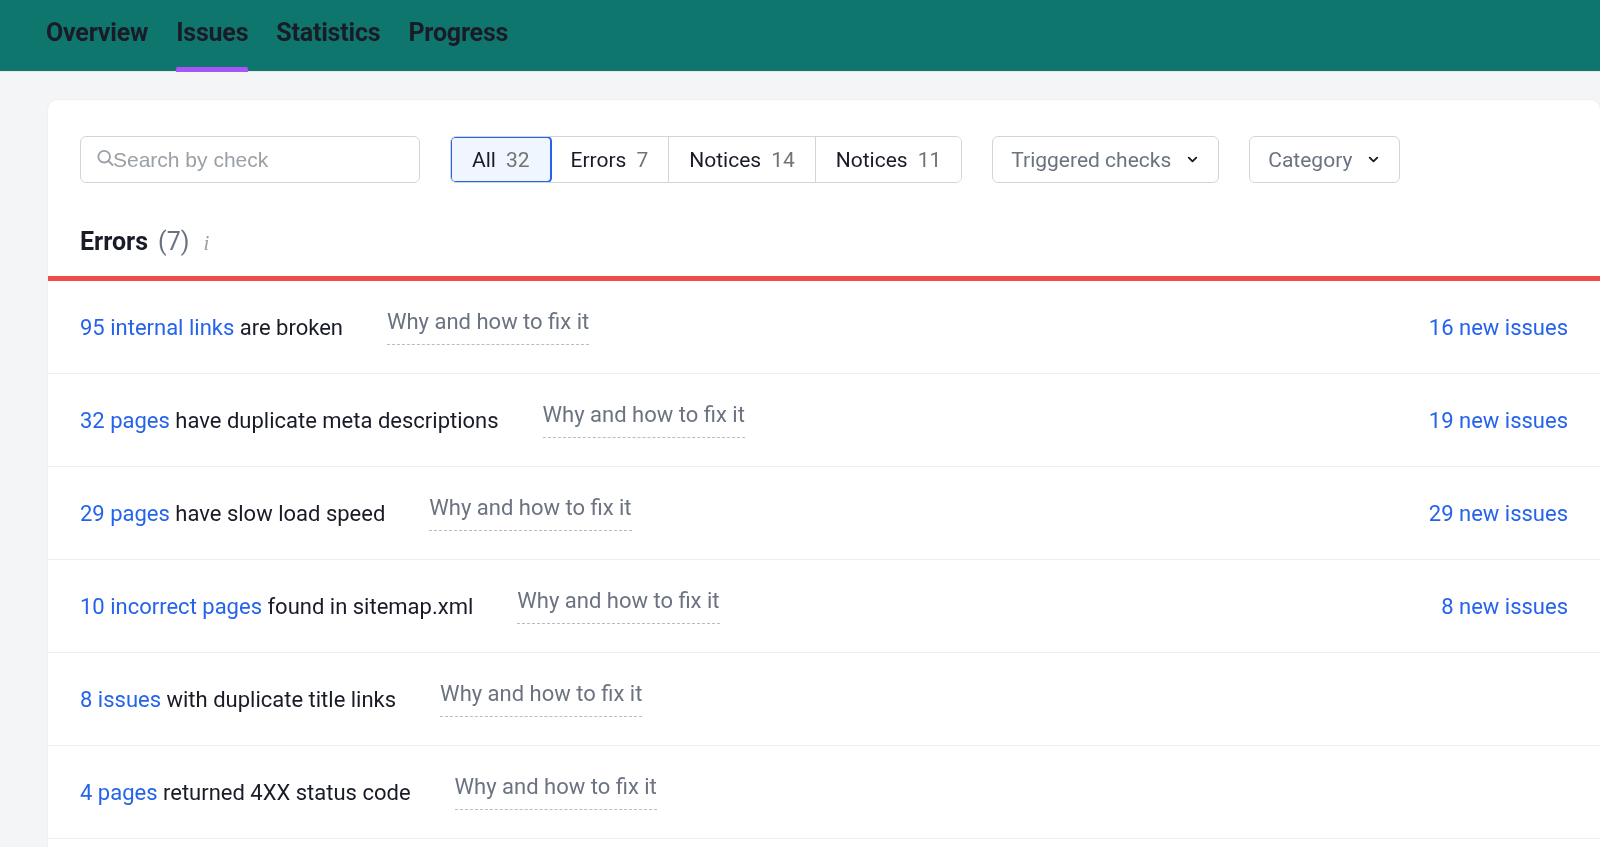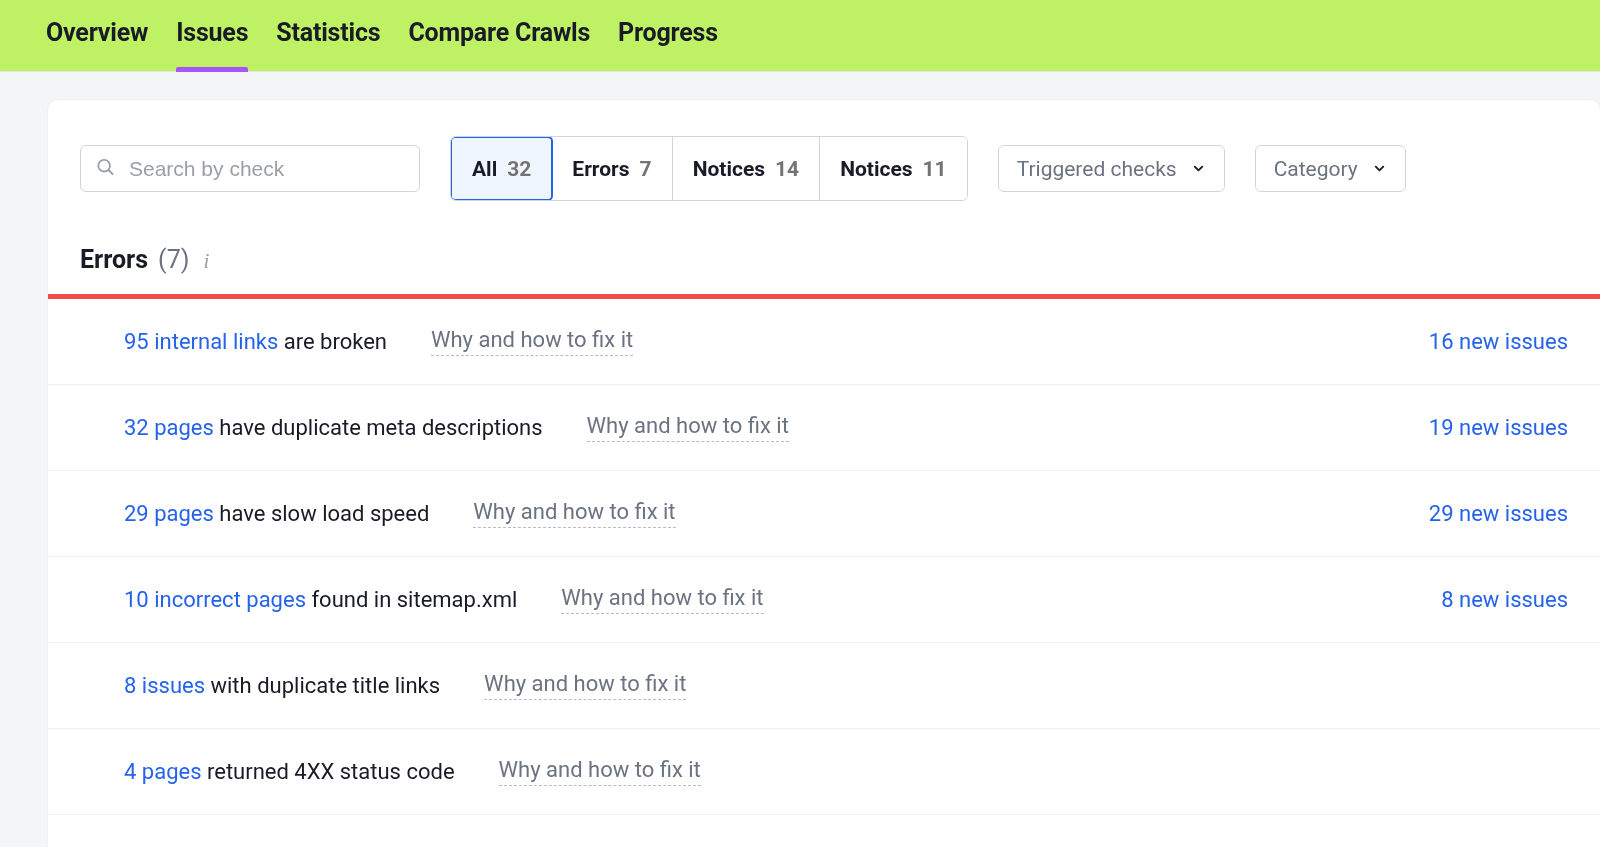--- a/index.html
+++ b/index.html
@@ -7,21 +7,21 @@
       font-family: -apple-system, BlinkMacSystemFont, "Segoe UI", Roboto, Helvetica, Arial, sans-serif;
       background: #f4f5f7;
       color: #191b26;
       font-size: 20px;
     }
     .tabs {
       display: flex;
       gap: 28px;
       padding: 18px 46px 0 46px;
       border-bottom: 1px solid #e5e7eb;
-      background: #bef264;
+      background: #0f766e;
     }
     .tab {
       font-weight: 700;
       font-size: 25px;
       color: #191b26;
       padding-bottom: 24px;
       position: relative;
       cursor: pointer;
       letter-spacing: -0.2px;
     }
@@ -51,39 +51,38 @@
     }
     .search {
       position: relative;
       width: 340px;
     }
     .search input {
       width: 100%;
       height: 47px;
       border: 1px solid #d1d5db;
       border-radius: 6px;
-      padding: 0 14px 0 48px;
+      padding: 0 14px 0 32px;
       font-size: 21px;
       color: #191b26;
       outline: none;
     }
     .search input::placeholder { color: #9aa0a6; }
     .search .icon {
       position: absolute;
       left: 15px; top: 50%;
       transform: translateY(-50%);
       color: #9aa0a6;
     }
     .seg {
       display: flex;
       border: 1px solid #d1d5db;
       border-radius: 6px;
       overflow: hidden;
-      height: 65px;
-      font-weight: bold;
+      height: 47px;
     }
     .seg-item {
       display: flex;
       align-items: center;
       gap: 10px;
       padding: 0 20px;
       font-size: 21px;
       color: #191b26;
       border-right: 1px solid #d1d5db;
       cursor: pointer;
@@ -130,46 +129,45 @@
       padding-left: 4px;
     }
     .redline { height: 5px; background: #ef4d4d; }
     .row {
       display: flex;
       align-items: center;
       padding: 28px 32px;
       border-bottom: 1px solid #eceef1;
       font-size: 22px;
     }
-    .row .issue { flex: 0 0 auto; margin-left: 44px; }
+    .row .issue { flex: 0 0 auto; }
     .row .issue .linkpart { color: #2563eb; cursor: pointer; }
     .row .issue .rest { color: #191b26; }
     .row .help {
       margin-left: 44px;
       color: #6b7280;
       border-bottom: 1px dashed #b7bcc5;
-      padding-bottom: 3px;
+      padding-bottom: 10px;
       cursor: pointer;
       white-space: nowrap;
     }
     .row .spacer { flex: 1; }
     .row .newissues {
       color: #2563eb;
       cursor: pointer;
       white-space: nowrap;
     }
   </style>
 </head>
 <body>
 
 <div class="tabs">
   <div class="tab">Overview</div>
   <div class="tab active">Issues</div>
   <div class="tab">Statistics</div>
-  <div class="tab">Compare Crawls</div>
   <div class="tab">Progress</div>
 </div>
 
 <div class="card">
 
   <div class="toolbar">
     <div class="search">
       <span class="icon">
         <svg width="20" height="20" viewBox="0 0 24 24" fill="none" stroke="currentColor" stroke-width="2.2" stroke-linecap="round">
             <circle cx="11" cy="11" r="7"></circle>

